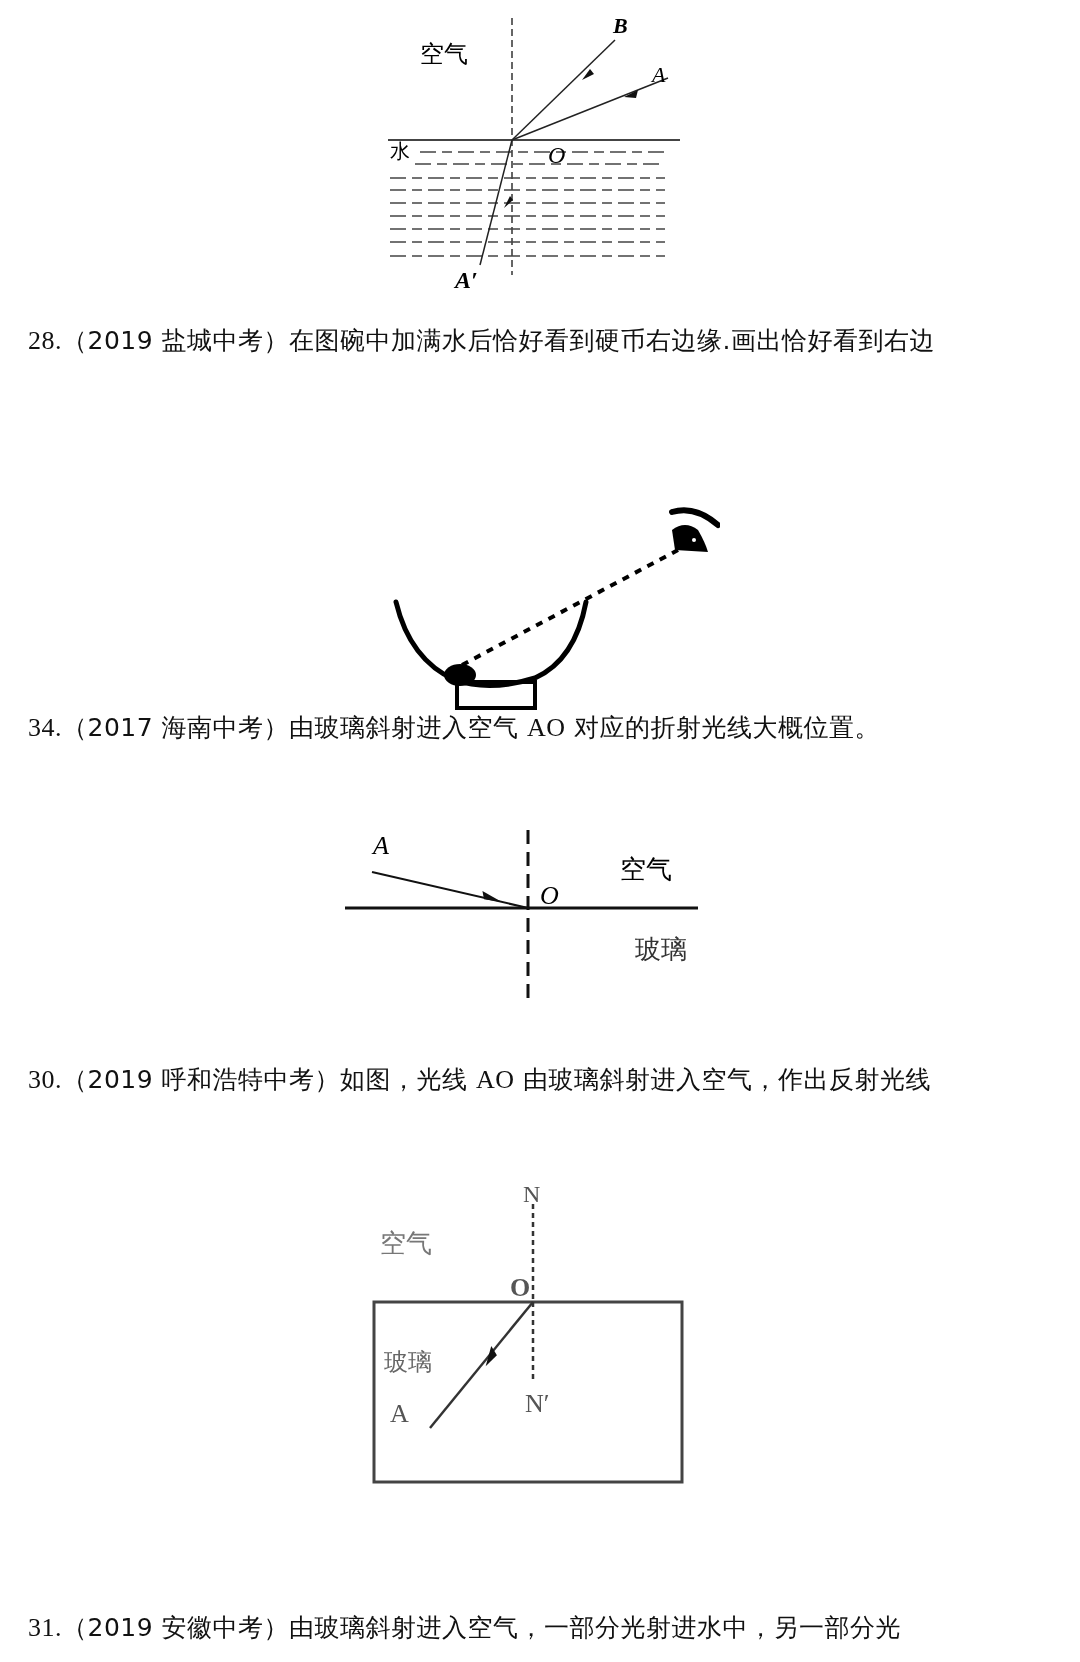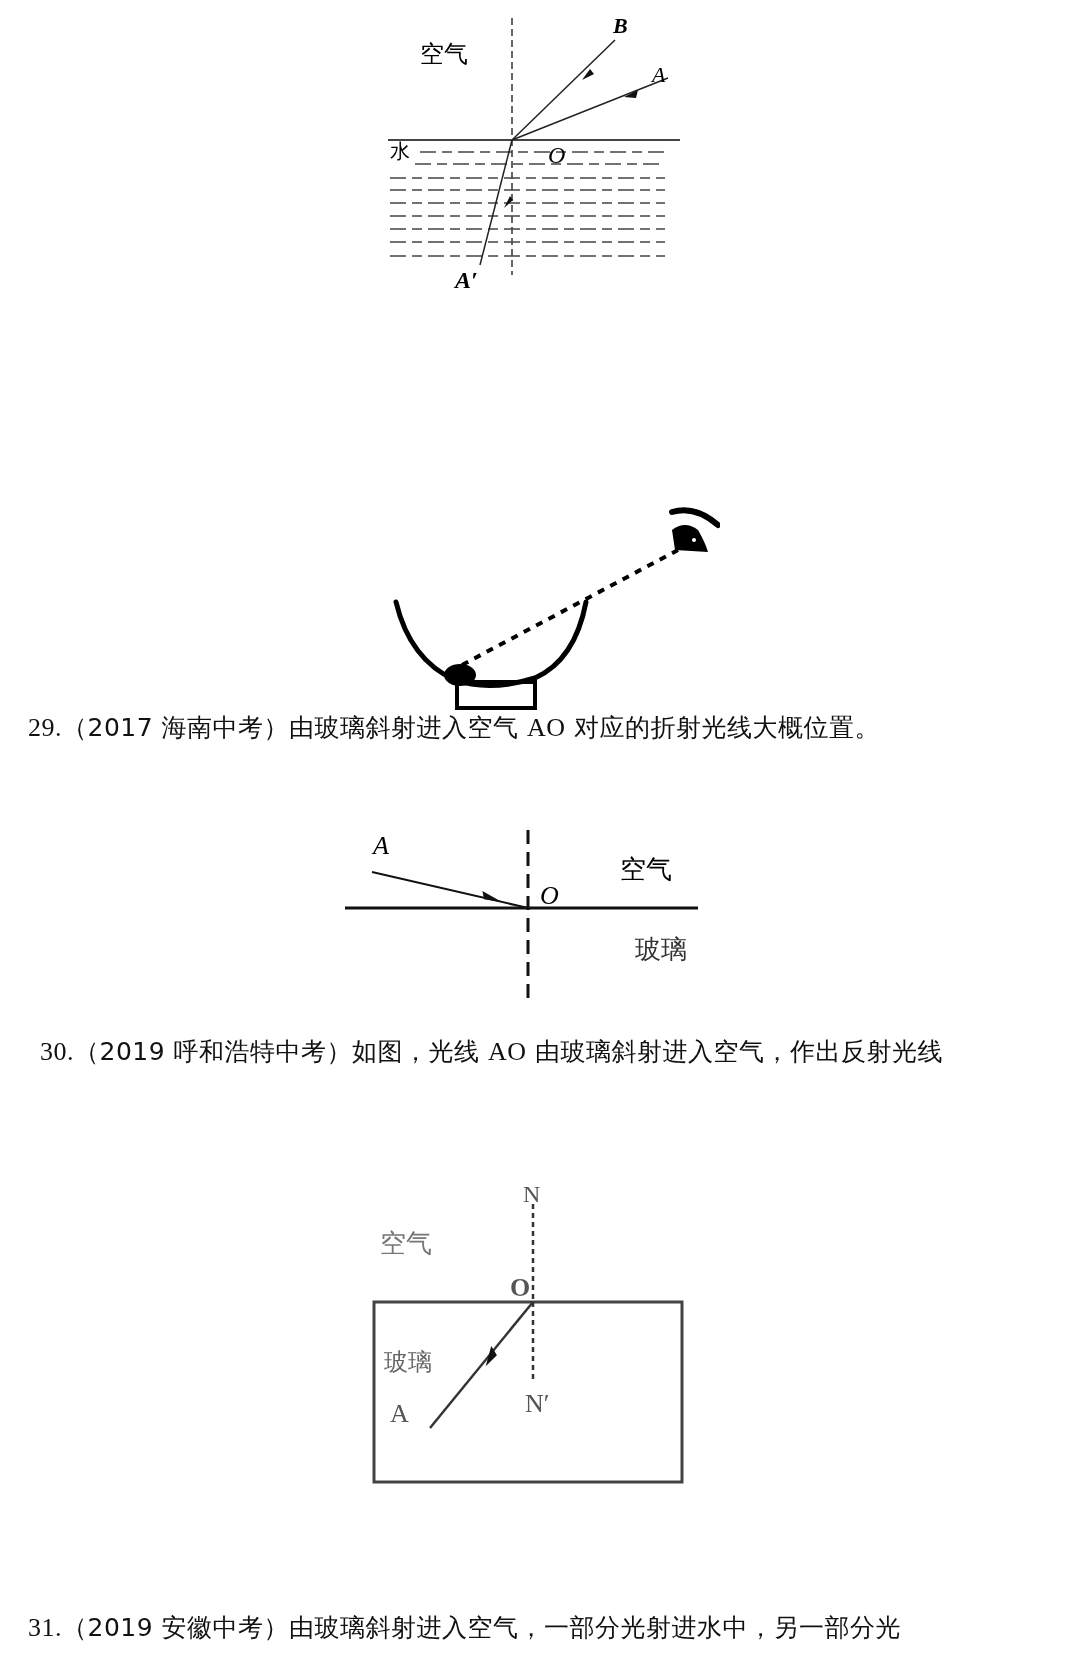--- a/index.html
+++ b/index.html
@@ -51,20 +51,23 @@
     <text x="60" y="62" font-size="24" class="cjk">空气</text>
     <text x="30" y="158" font-size="20" class="cjk">水</text>
     <text x="253" y="33" font-size="22" font-style="italic" font-weight="bold">B</text>
     <text x="292" y="82" font-size="22" font-style="italic">A</text>
     <text x="188" y="163" font-size="24" font-style="italic">O</text>
     <text x="95" y="288" font-size="24" font-style="italic" font-weight="bold">A′</text>
   </svg>
 </div>
 
 <div class="q" style="top:305px;">
+  <div>
+    <span class="num">28.</span><span>（2019 盐城中考）</span><span>在图碗中加满水后恰好看到硬币右边缘.画出恰好看到右边</span>
+  </div>
 </div>
 
 <div class="fig" style="left:360px; top:460px; width:360px; height:250px;">
   <svg width="360" height="250" viewBox="0 0 360 250">
 
     <path d="M 36 142 Q 50 200 95 220 Q 130 232 175 218 Q 215 200 226 142" fill="none" stroke="#000" stroke-width="5" stroke-linecap="round"></path>
 
     <rect x="97" y="222" width="78" height="26" fill="none" stroke="#000" stroke-width="4"></rect>
 
     <ellipse cx="100" cy="215" rx="16" ry="11" fill="#000"></ellipse>
@@ -73,37 +76,37 @@
 
     <g>
       <path d="M 312 52 Q 335 45 358 65" fill="none" stroke="#000" stroke-width="6" stroke-linecap="round"></path>
       <path d="M 312 70 Q 325 60 338 70 Q 345 82 348 92 L 315 90 Z" fill="#000"></path>
       <circle cx="334" cy="80" r="2" fill="#fff"></circle>
     </g>
   </svg>
 </div>
 
 <div class="q" style="top:692px;">
-  <span class="num">29.</span><span>（2017 海南中考）</span><span>由玻璃斜射进入空气 </span><span class="it">AO</span><span> 对应的折射光线大概位置。</span>
+  <span class="num">34.</span><span>（2017 海南中考）</span><span>由玻璃斜射进入空气 </span><span class="it">AO</span><span> 对应的折射光线大概位置。</span>
 </div>
 
 <div class="fig" style="left:340px; top:810px; width:400px; height:200px;">
   <svg width="400" height="200" viewBox="0 0 400 200">
     <line x1="188" y1="20" x2="188" y2="195" stroke="#111" stroke-width="3" stroke-dasharray="14,8"></line>
     <line x1="5" y1="98" x2="358" y2="98" stroke="#111" stroke-width="3"></line>
     <line x1="32" y1="62" x2="188" y2="98" stroke="#111" stroke-width="2"></line>
     <polygon points="162,92 142,82 144,90" fill="#111" transform="rotate(3 160 90)"></polygon>
     <text x="33" y="44" font-size="26" font-style="italic">A</text>
     <text x="200" y="94" font-size="26" font-style="italic">O</text>
     <text x="280" y="68" font-size="26" class="cjk">空气</text>
     <text x="295" y="148" font-size="26" fill="#333" class="cjk">玻璃</text>
   </svg>
 </div>
 
-<div class="q" style="top:1016px;margin-left:12px;">
+<div class="q" style="top:1044px;">
   <div>
     <span class="num">30.</span><span>（2019 呼和浩特中考）</span><span>如图，光线 </span><span class="it">AO</span><span> 由玻璃斜射进入空气，作出反射光线</span>
   </div>
 </div>
 
 <div class="fig" style="left:360px; top:1160px; width:360px; height:330px;">
   <svg width="360" height="330" viewBox="0 0 360 330">
     <line x1="173" y1="44" x2="173" y2="142" stroke="#333" stroke-width="2.5" stroke-dasharray="5,4"></line>
     <rect x="14" y="142" width="308" height="180" fill="none" stroke="#444" stroke-width="3"></rect>
     <line x1="173" y1="142" x2="173" y2="222" stroke="#333" stroke-width="2.5" stroke-dasharray="5,4"></line>

